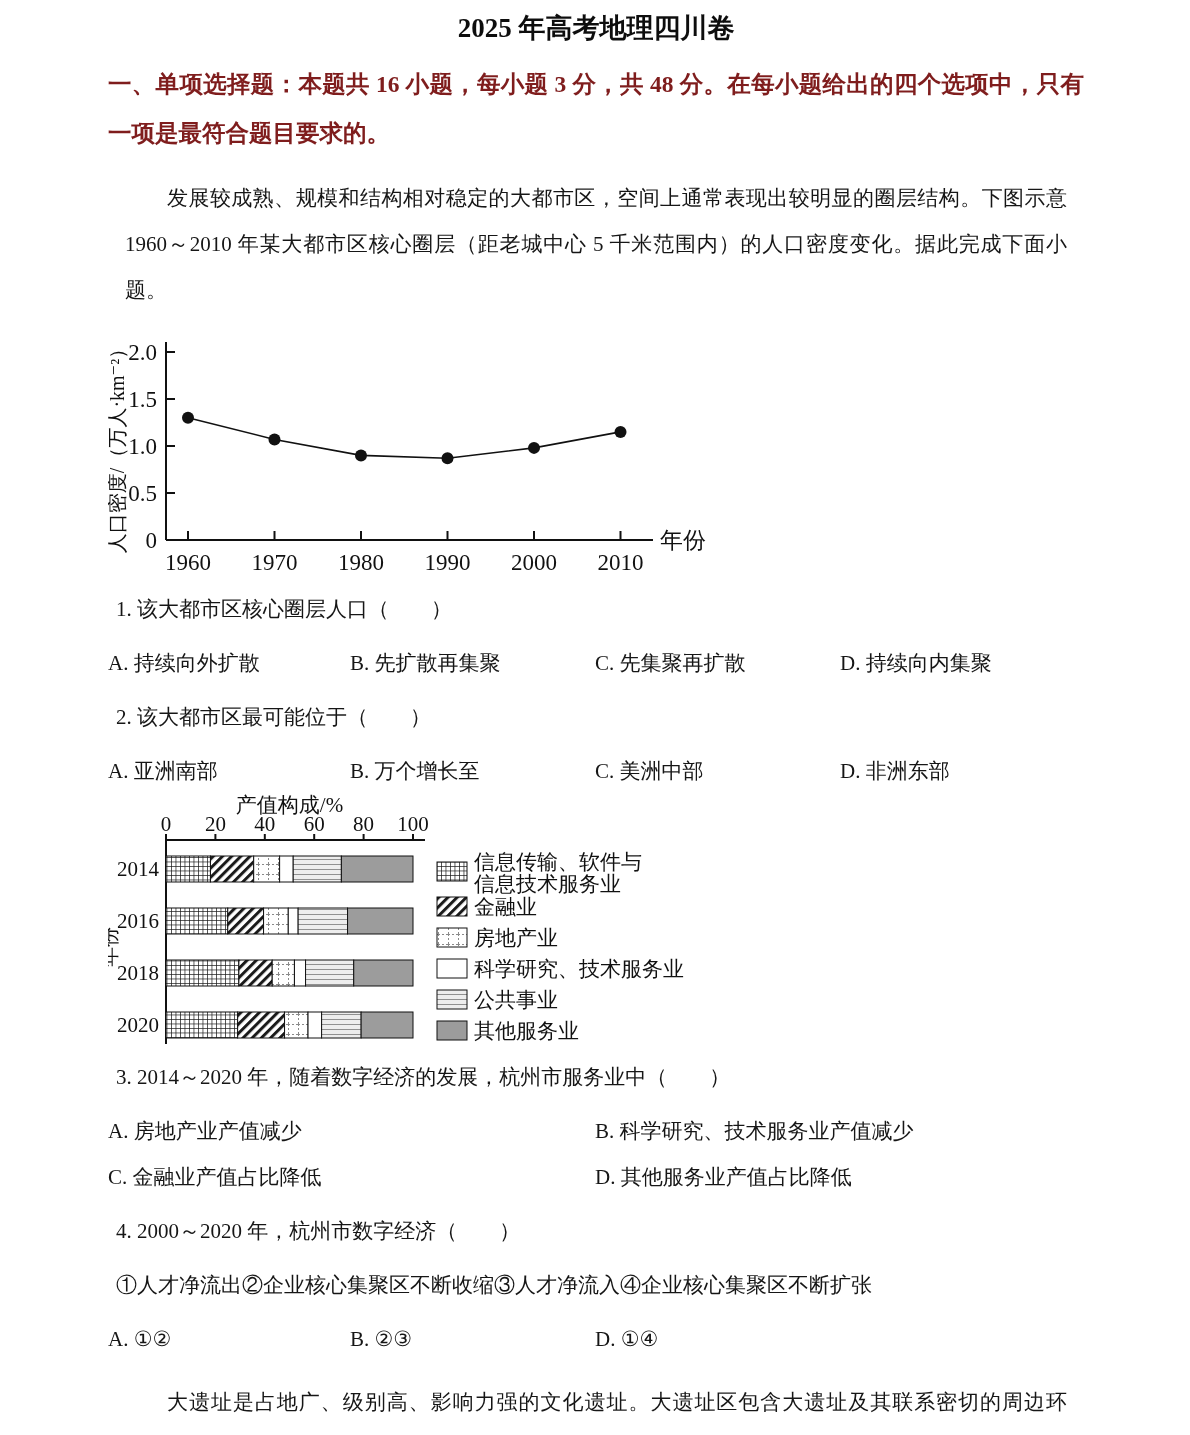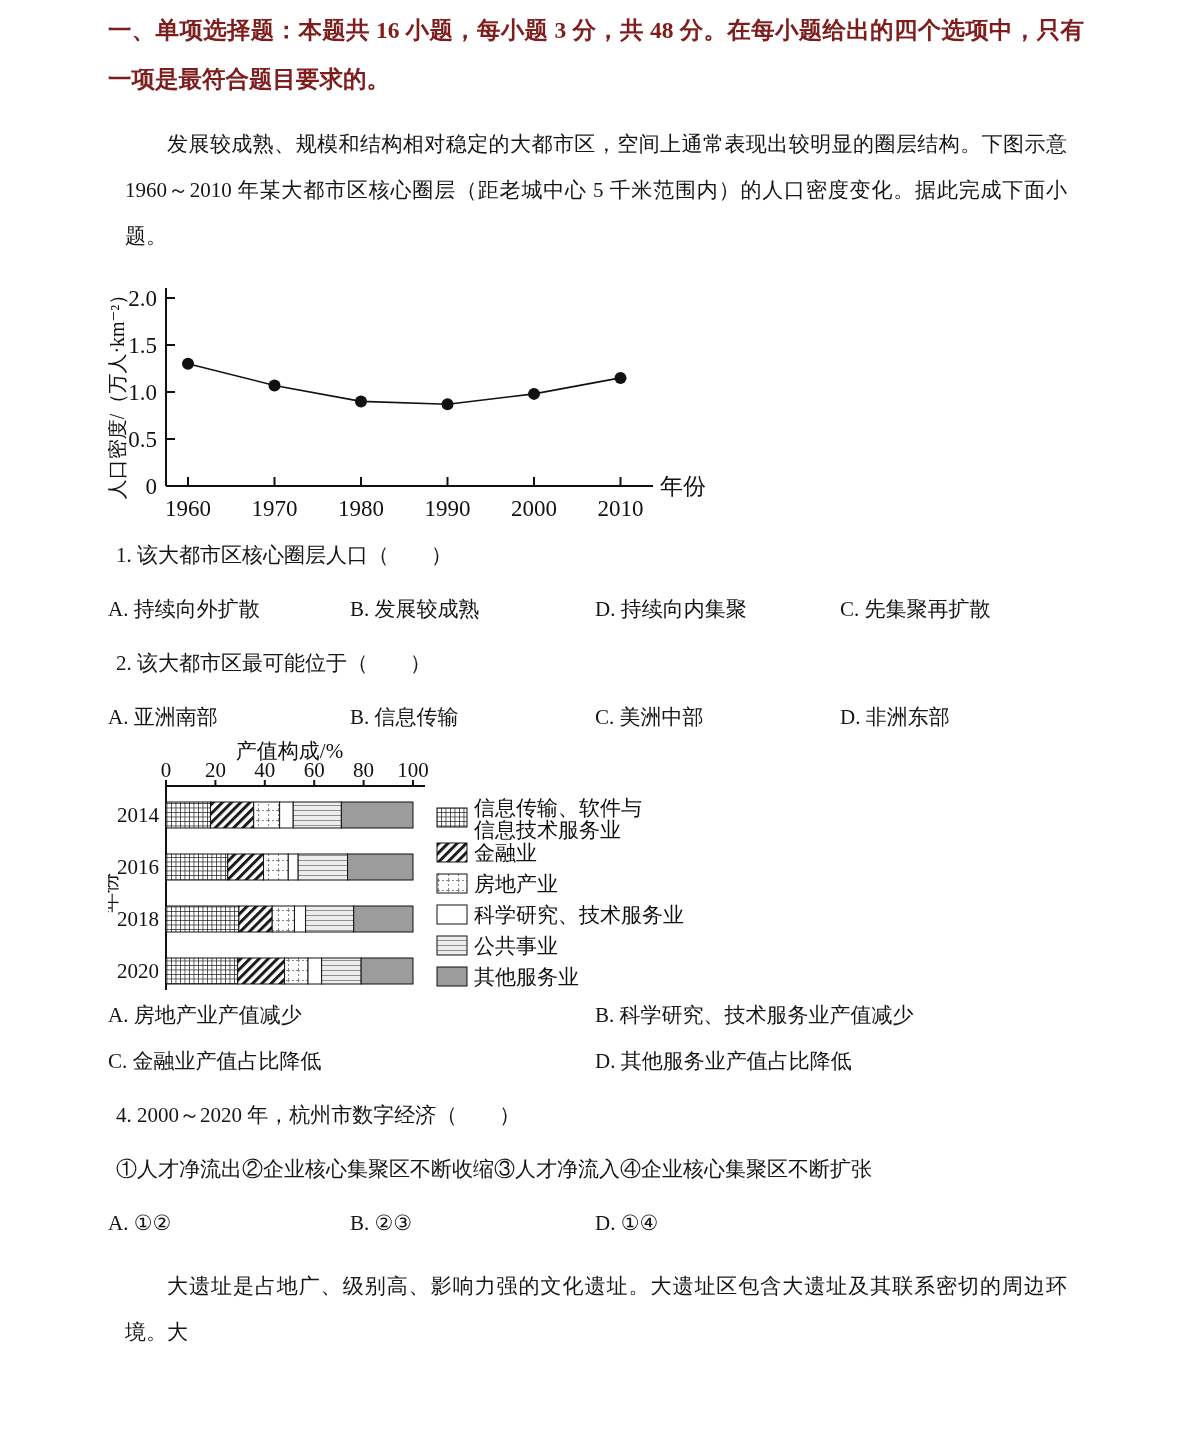--- a/index.html
+++ b/index.html
@@ -13,20 +13,21 @@
   .opts4{display:grid;grid-template-columns:242px 245px 245px auto;font-size:21px;line-height:46px}
   .opts2{display:grid;grid-template-columns:487px auto;font-size:21px;line-height:46px}
   .chart{display:block;margin:0}
   svg text{font-family:"Liberation Serif","DejaVu Serif",serif;fill:#111}
 </style>
 </head>
 <body>
 
 <div class="page">
 
+  <h1 class="title">2025 年高考地理四川卷</h1>
 
   <p class="instructions">一、单项选择题：本题共 16 小题，每小题 3 分，共 48 分。在每小题给出的四个选项中，只有一项是最符合题目要求的。</p>
 
   <p class="para">发展较成熟、规模和结构相对稳定的大都市区，空间上通常表现出较明显的圈层结构。下图示意 1960～2010 年某大都市区核心圈层（距老城中心 5 千米范围内）的人口密度变化。据此完成下面小题。</p>
 
   <svg class="chart" width="620" height="248" viewBox="0 0 620 248">
       <line x1="58" y1="12" x2="58" y2="210" stroke="#111" stroke-width="2"></line>
       <line x1="58" y1="210" x2="545" y2="210" stroke="#111" stroke-width="2"></line>
       <text x="49" y="218" font-size="23" text-anchor="end">0</text>
       <line x1="58" y1="163" x2="67" y2="163" stroke="#111" stroke-width="2"></line>
@@ -56,29 +57,29 @@
       <circle cx="339.5" cy="128.22" r="6" fill="#111"></circle>
       <circle cx="426" cy="117.88" r="6" fill="#111"></circle>
       <circle cx="512.5" cy="101.9" r="6" fill="#111"></circle>
       <text x="552" y="218" font-size="23" text-anchor="start">年份</text>
       <text x="16" y="116" font-size="20" text-anchor="middle" transform="rotate(-90 16 116)">人口密度/（万人·km⁻²）</text>
     </svg>
 
   <p class="qline">1. 该大都市区核心圈层人口（　　）</p>
   <div class="opts4">
     <span>A. 持续向外扩散</span>
-    <span>B. 发展较成熟</span>
+    <span>B. 先扩散再集聚</span>
+    <span>C. 先集聚再扩散</span>
     <span>D. 持续向内集聚</span>
-    <span>C. 先集聚再扩散</span>
   </div>
 
   <p class="qline">2. 该大都市区最可能位于（　　）</p>
   <div class="opts4">
     <span>A. 亚洲南部</span>
-    <span>B. 信息传输</span>
+    <span>B. 万个增长至</span>
     <span>C. 美洲中部</span>
     <span>D. 非洲东部</span>
   </div>
 
 
   <svg class="chart" width="700" height="252" viewBox="0 0 700 252">
     <defs>
       <pattern id="pat-dense" width="4.5" height="4.5" patternUnits="userSpaceOnUse">
         <rect width="4.5" height="4.5" fill="#ffffff"></rect>
         <path d="M0 0 H4.5 M0 0 V4.5" stroke="#1a1a1a" stroke-width="1.4"></path>
@@ -148,20 +149,21 @@
       <rect x="329" y="134" width="30" height="19" fill="url(#pat-lgrid)" stroke="#111" stroke-width="1"></rect>
       <text x="366" y="151" font-size="21" text-anchor="start">房地产业</text>
       <rect x="329" y="165" width="30" height="19" fill="#ffffff" stroke="#111" stroke-width="1"></rect>
       <text x="366" y="182" font-size="21" text-anchor="start">科学研究、技术服务业</text>
       <rect x="329" y="196" width="30" height="19" fill="url(#pat-hlines)" stroke="#111" stroke-width="1"></rect>
       <text x="366" y="213" font-size="21" text-anchor="start">公共事业</text>
       <rect x="329" y="227" width="30" height="19" fill="#9c9c9c" stroke="#111" stroke-width="1"></rect>
       <text x="366" y="244" font-size="21" text-anchor="start">其他服务业</text>
     </svg>
 
+  <p class="qline">3. 2014～2020 年，随着数字经济的发展，杭州市服务业中（　　）</p>
   <div class="opts2">
     <span>A. 房地产业产值减少</span>
     <span>B. 科学研究、技术服务业产值减少</span>
   </div>
   <div class="opts2">
     <span>C. 金融业产值占比降低</span>
     <span>D. 其他服务业产值占比降低</span>
   </div>
 
   <p class="qline">4. 2000～2020 年，杭州市数字经济（　　）</p>

